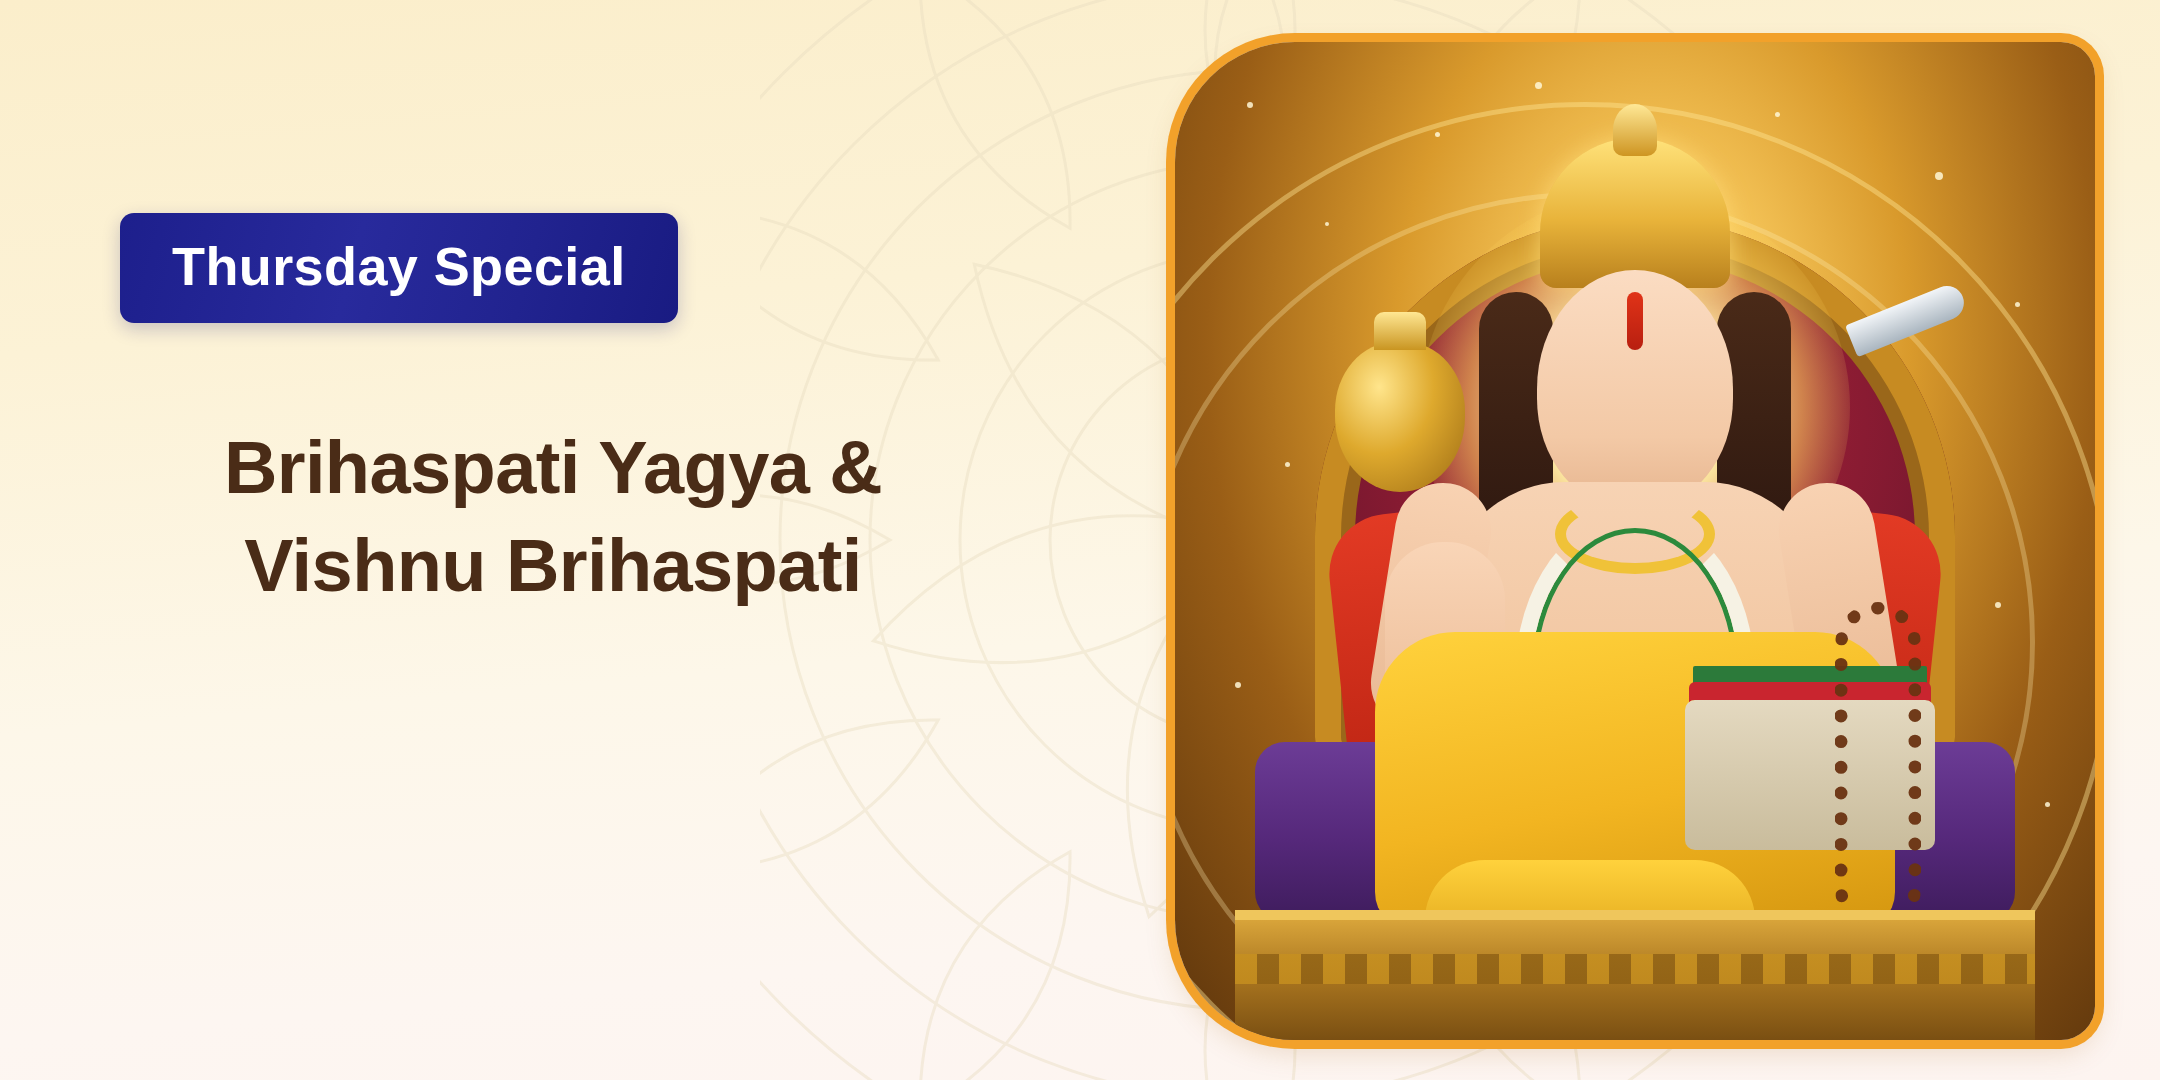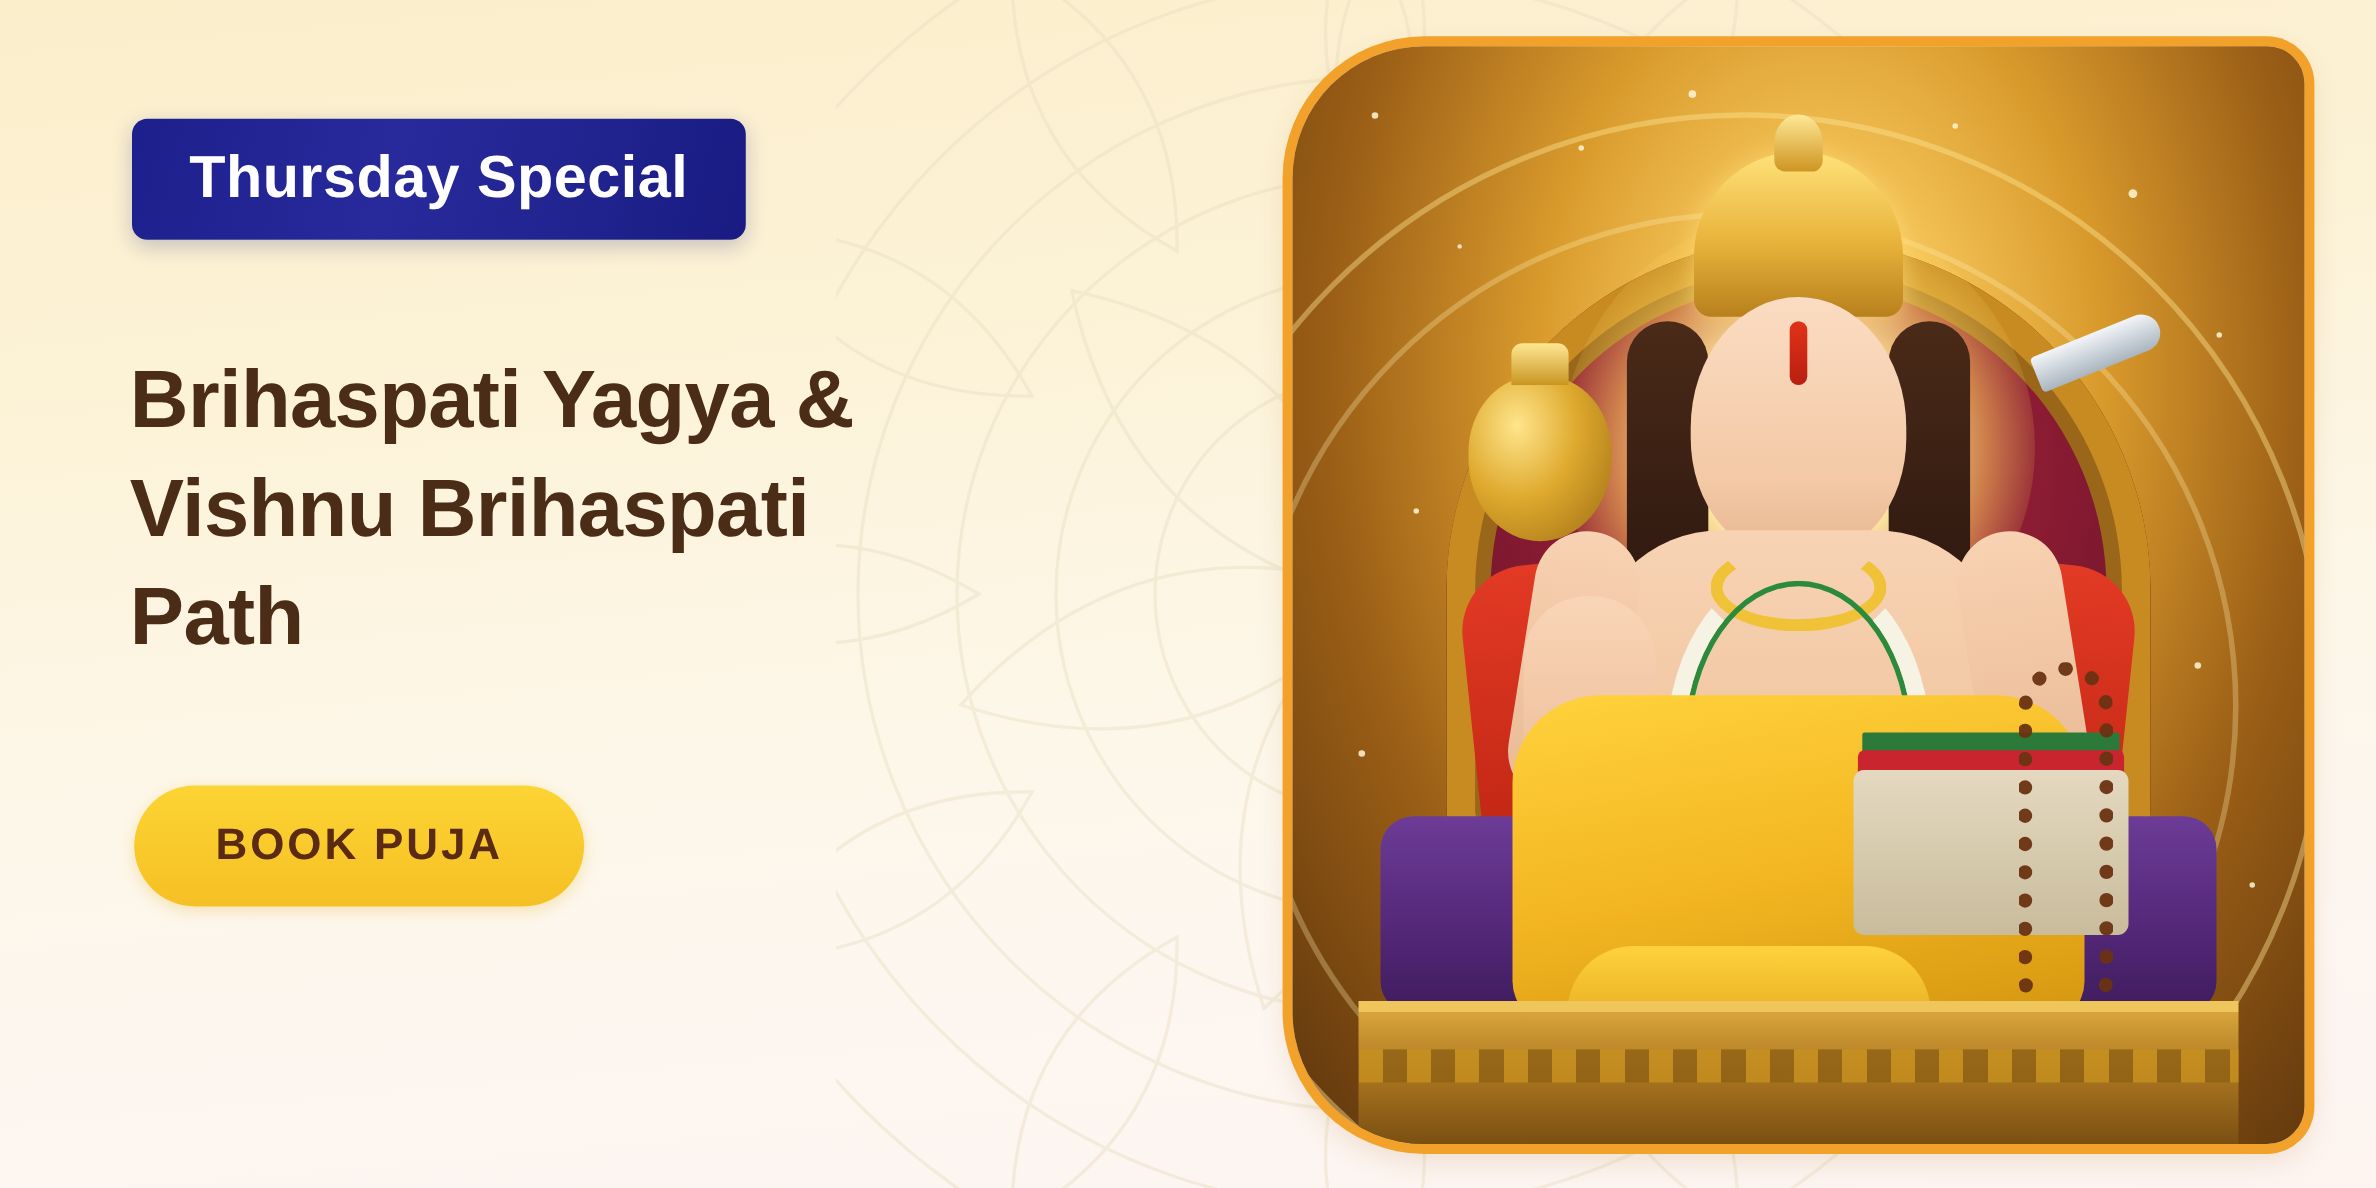--- a/index.html
+++ b/index.html
@@ -58,21 +58,21 @@
   
   .headline {
     color:#4a2c17;
     font-size:74px;
     font-weight:700;
     line-height:1.33;
     letter-spacing:-.6px;
     max-width:870px;
     margin-bottom:104px;
   }
-  .headline .hl-line { display:block; white-space:nowrap; }
+  .headline .hl-line { display:block; white-space:nowrap;text-align:center; }
 
   
   .cta {
     display:inline-flex;
     align-items:center;
     justify-content:center;
     width:fit-content;
     padding:34px 74px 36px 74px;
     border-radius:999px;
     border:none;
@@ -323,26 +323,22 @@
 
   <div class="left-pane">
 
     <div class="badge">
       <span class="badge-text">Thursday Special</span>
     </div>
 
     <h1 class="headline">
       <span class="hl-line">Brihaspati Yagya &amp;</span>
       <span class="hl-line">Vishnu Brihaspati</span>
-      <span class="hl-line">Path</span>
     </h1>
 
-    <button class="cta">
-      <span class="cta-text">BOOK PUJA</span>
-    </button>
 
   </div>
 
   <div class="art-card">
     <div class="art-clip">
 
       <div class="sparkles">
         <span class="sp" style="left:72px;  top:60px;  width:6px;  height:6px;"></span>
         <span class="sp" style="left:150px; top:180px; width:4px;  height:4px;"></span>
         <span class="sp" style="left:260px; top:90px;  width:5px;  height:5px;"></span>

